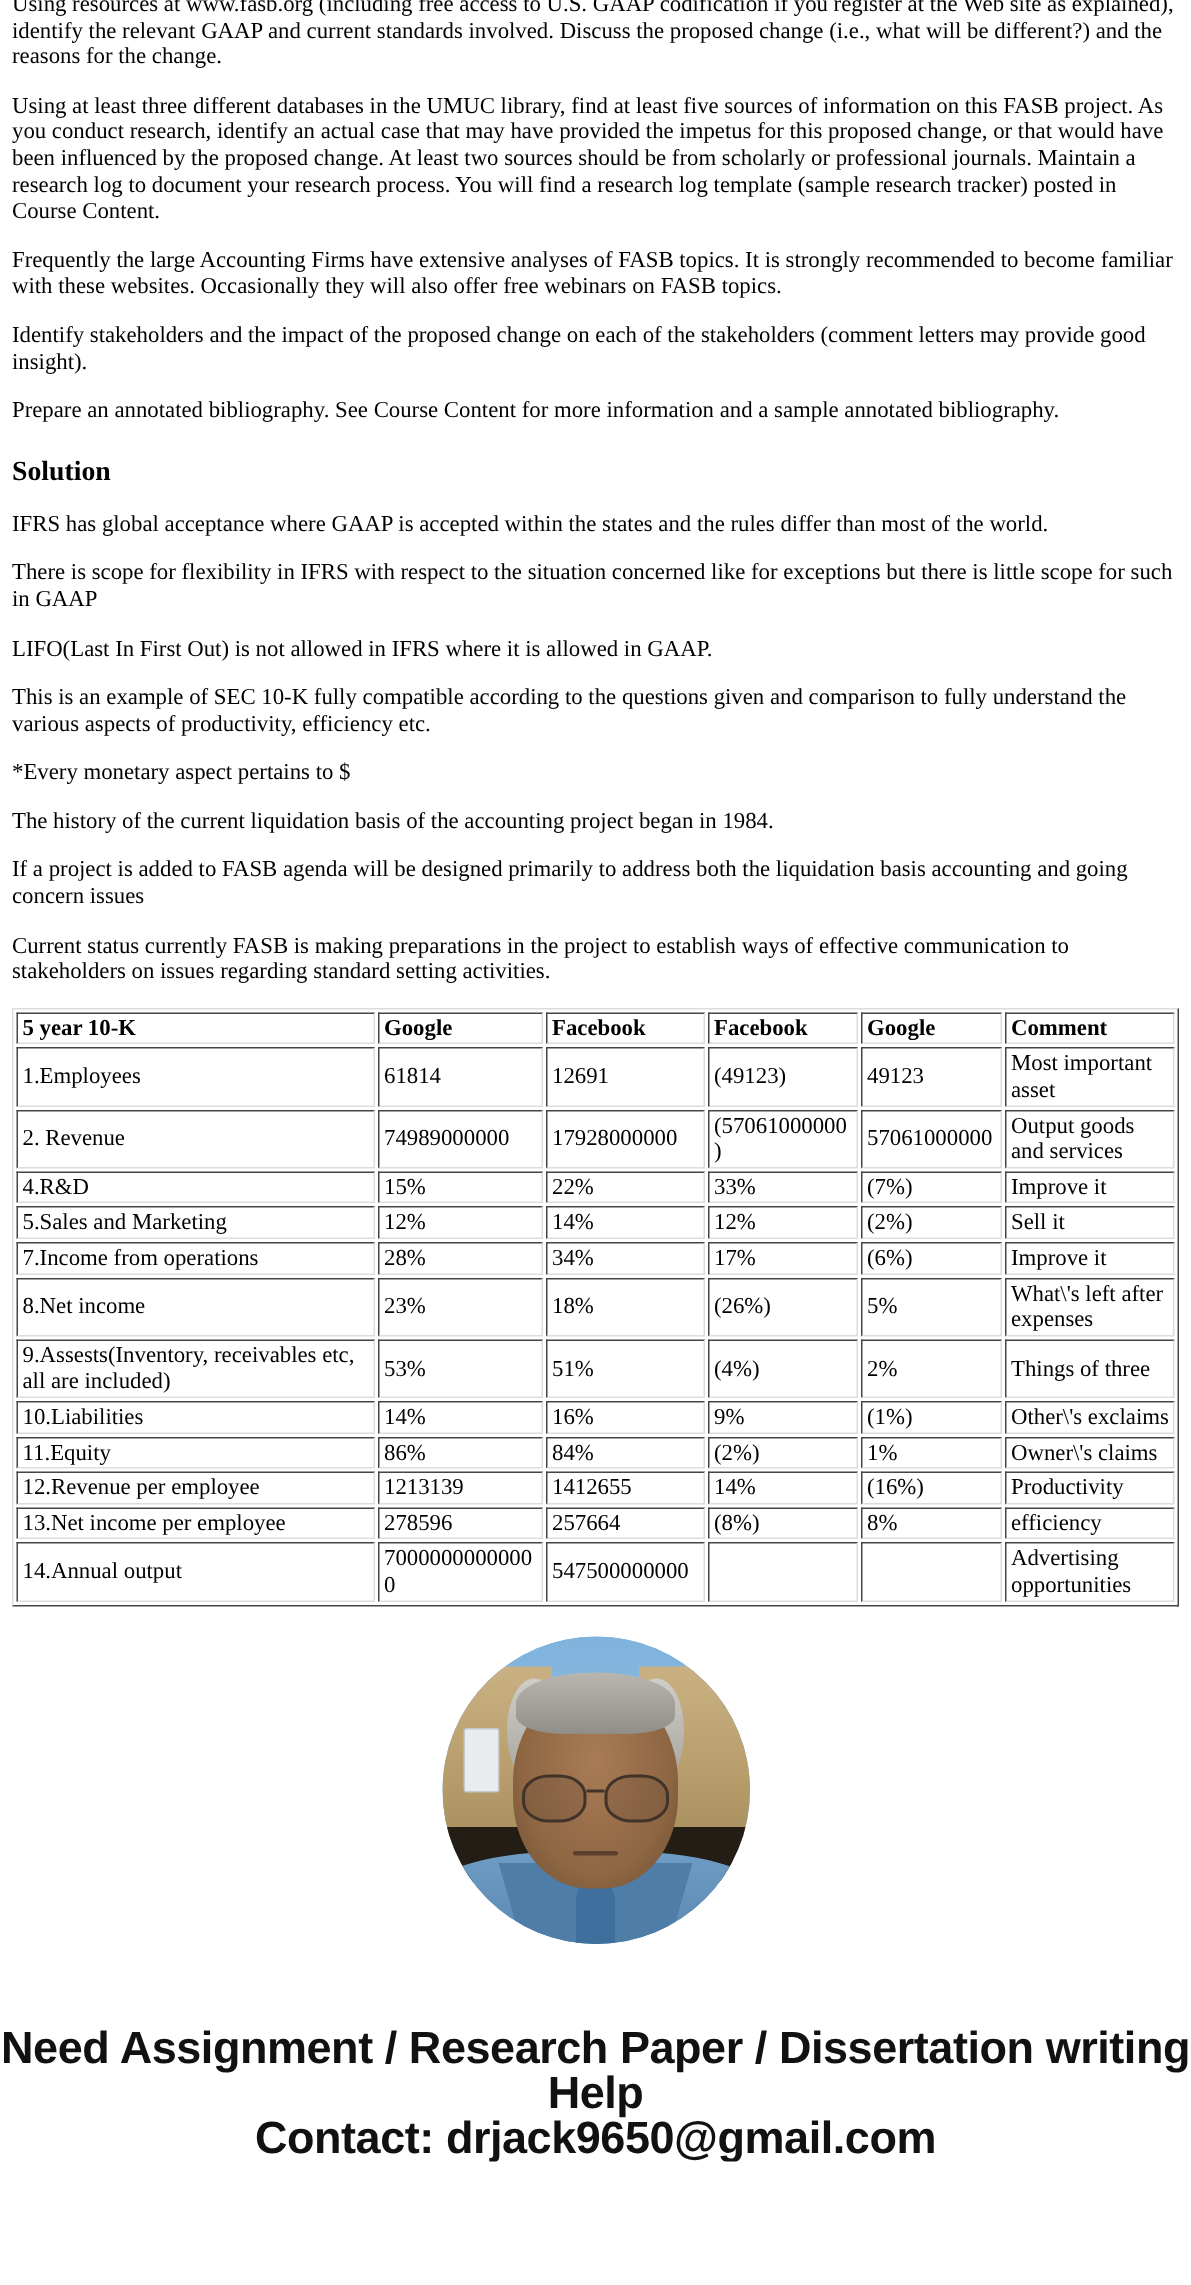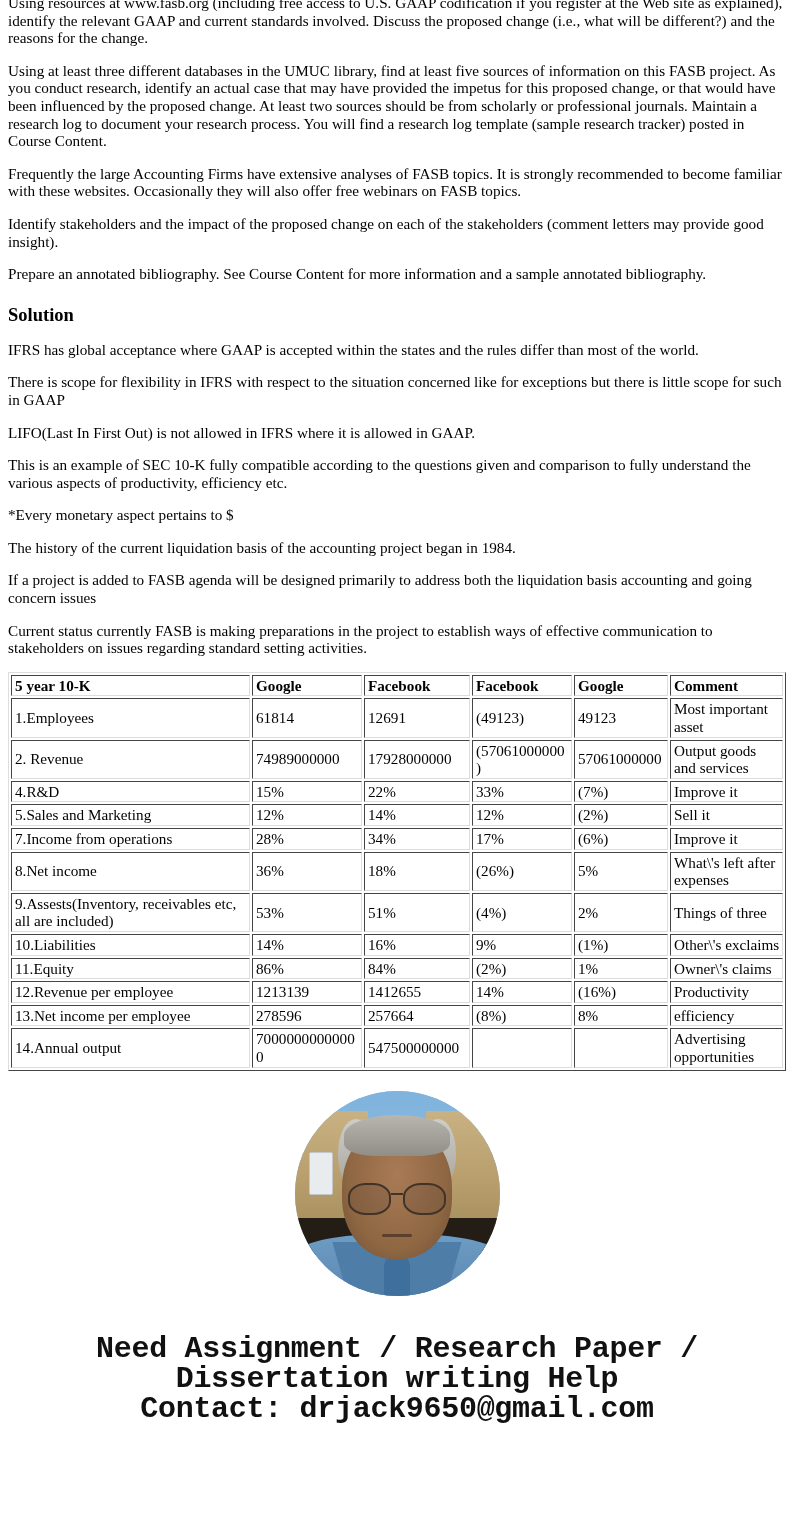--- a/index.html
+++ b/index.html
@@ -208,22 +208,22 @@
     left: 50%; top: 70%;
     width: 15%; height: 3px;
     margin-left: -7.5%;
     background: #5c3f2c;
     border-radius: 2px;
   }
 
   
   .promo {
     text-align: center;
-    margin-top: 34px;
-    font-family: Liberation Mono, monospace;
+    margin-top: 50px;
+    font-family: Liberation Sans, sans-serif;
     font-weight: bold;
     color: #111111;
   }
   .promo-line1 {
     font-size: 30px;
     line-height: 30px;
     letter-spacing: -0.3px;
   }
   .promo-line2 {
     font-size: 30px;
@@ -312,21 +312,21 @@
           <tr>
             <td>7.Income from operations</td>
             <td>28%</td>
             <td>34%</td>
             <td>17%</td>
             <td>(6%)</td>
             <td>Improve it</td>
           </tr>
           <tr>
             <td>8.Net income</td>
-            <td>36%</td>
+            <td>23%</td>
             <td>18%</td>
             <td>(26%)</td>
             <td>5%</td>
             <td>What\'s left after expenses</td>
           </tr>
           <tr>
             <td>9.Assests(Inventory, receivables etc, all are included)</td>
             <td>53%</td>
             <td>51%</td>
             <td>(4%)</td>

